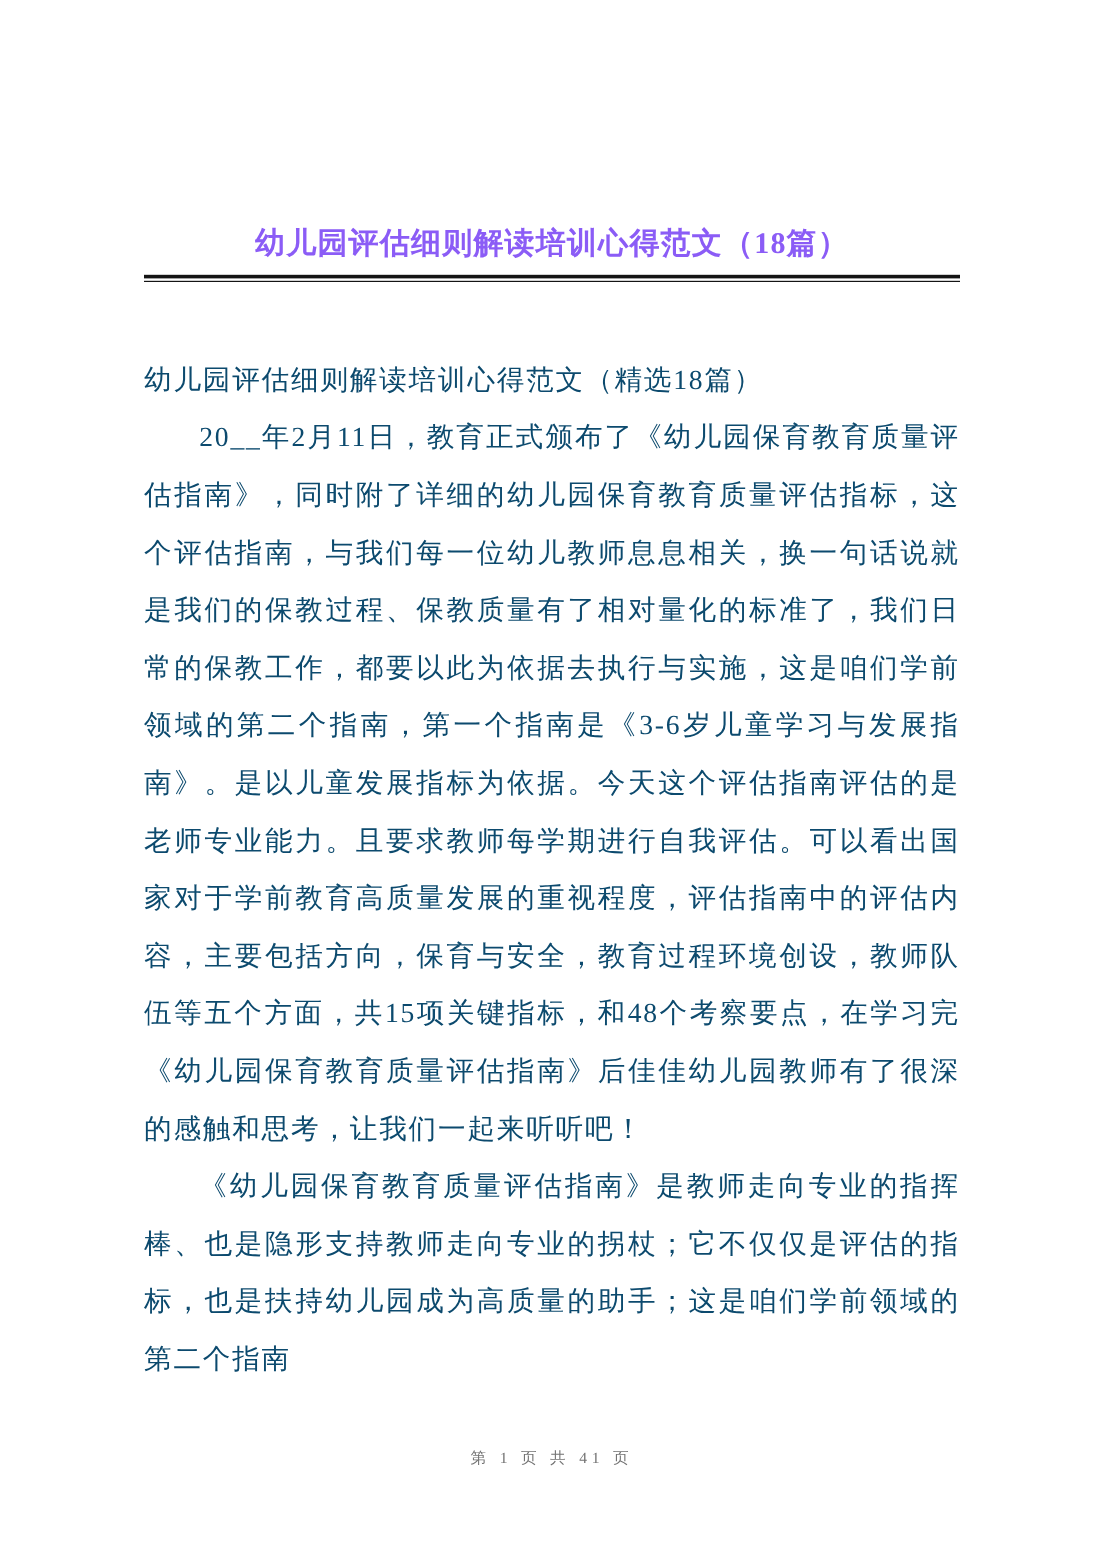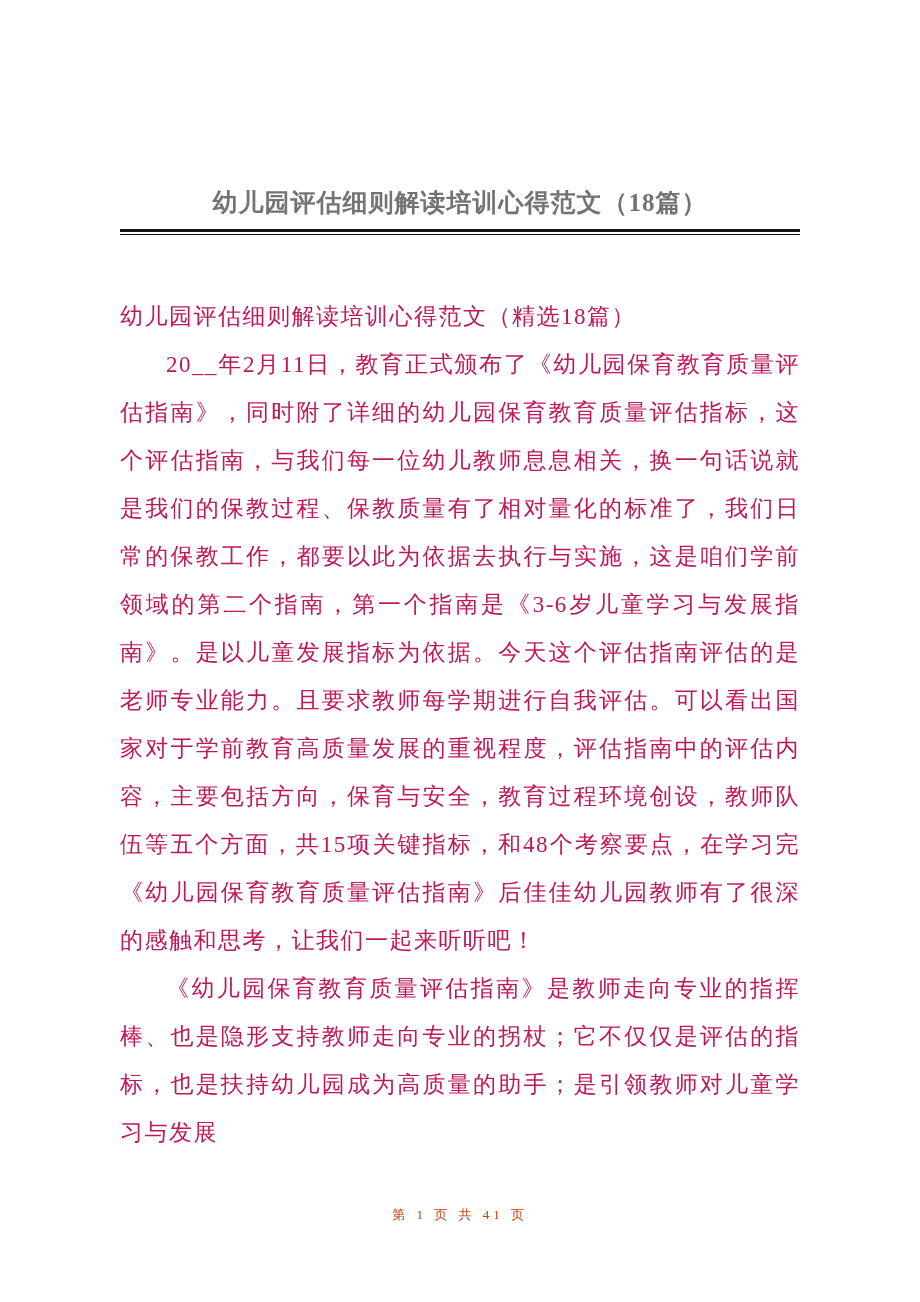--- a/index.html
+++ b/index.html
@@ -19,68 +19,68 @@
     color: #000000;
     overflow: hidden;
   }
   .doc-title {
     margin: 0;
     padding: 0 0 10px 0;
     font-size: 25px;
     font-weight: bold;
     text-align: center;
     letter-spacing: 1px;
-    color: #737373;
+    color: #8b5cf6;
   }
   .title-rule {
     height: 2px;
     border-top: 3px solid #141414;
     border-bottom: 1px solid #141414;
     margin: 0;
   }
   .doc-body {
     margin-top: 58px;
   }
   .para {
     margin: 0;
     font-size: 23px;
     line-height: 48px;
     letter-spacing: 1.5px;
     text-align: justify;
-    color: #be185d;
+    color: #0c4a6e;
   }
   .para.indent {
     text-indent: 2em;
   }
   .doc-footer {
     position: absolute;
     left: 120px;
     right: 120px;
     bottom: 78px;
     text-align: center;
   }
   .doc-footer span {
     font-size: 13px;
     letter-spacing: 4px;
-    color: #c2410c;
+    color: #737373;
     font-family: "Liberation Serif", "DejaVu Serif", serif;
   }
 </style>
 </head>
 <body>
 
 <div class="doc-page">
 
   <h1 class="doc-title">幼儿园评估细则解读培训心得范文（18篇）</h1>
 
   <div class="title-rule"></div>
 
   <div class="doc-body">
     <p class="para">幼儿园评估细则解读培训心得范文（精选18篇）</p>
     <p class="para indent">20__年2月11日，教育正式颁布了《幼儿园保育教育质量评估指南》，同时附了详细的幼儿园保育教育质量评估指标，这个评估指南，与我们每一位幼儿教师息息相关，换一句话说就是我们的保教过程、保教质量有了相对量化的标准了，我们日常的保教工作，都要以此为依据去执行与实施，这是咱们学前领域的第二个指南，第一个指南是《3-6岁儿童学习与发展指南》。是以儿童发展指标为依据。今天这个评估指南评估的是老师专业能力。且要求教师每学期进行自我评估。可以看出国家对于学前教育高质量发展的重视程度，评估指南中的评估内容，主要包括方向，保育与安全，教育过程环境创设，教师队伍等五个方面，共15项关键指标，和48个考察要点，在学习完《幼儿园保育教育质量评估指南》后佳佳幼儿园教师有了很深的感触和思考，让我们一起来听听吧！</p>
-    <p class="para indent">《幼儿园保育教育质量评估指南》是教师走向专业的指挥棒、也是隐形支持教师走向专业的拐杖；它不仅仅是评估的指标，也是扶持幼儿园成为高质量的助手；是引领教师对儿童学习与发展</p>
+    <p class="para indent">《幼儿园保育教育质量评估指南》是教师走向专业的指挥棒、也是隐形支持教师走向专业的拐杖；它不仅仅是评估的指标，也是扶持幼儿园成为高质量的助手；这是咱们学前领域的第二个指南</p>
   </div>
 
   <div class="doc-footer">
     <span>第 1 页 共 41 页</span>
   </div>
 
 </div>
 
 </body></html>

